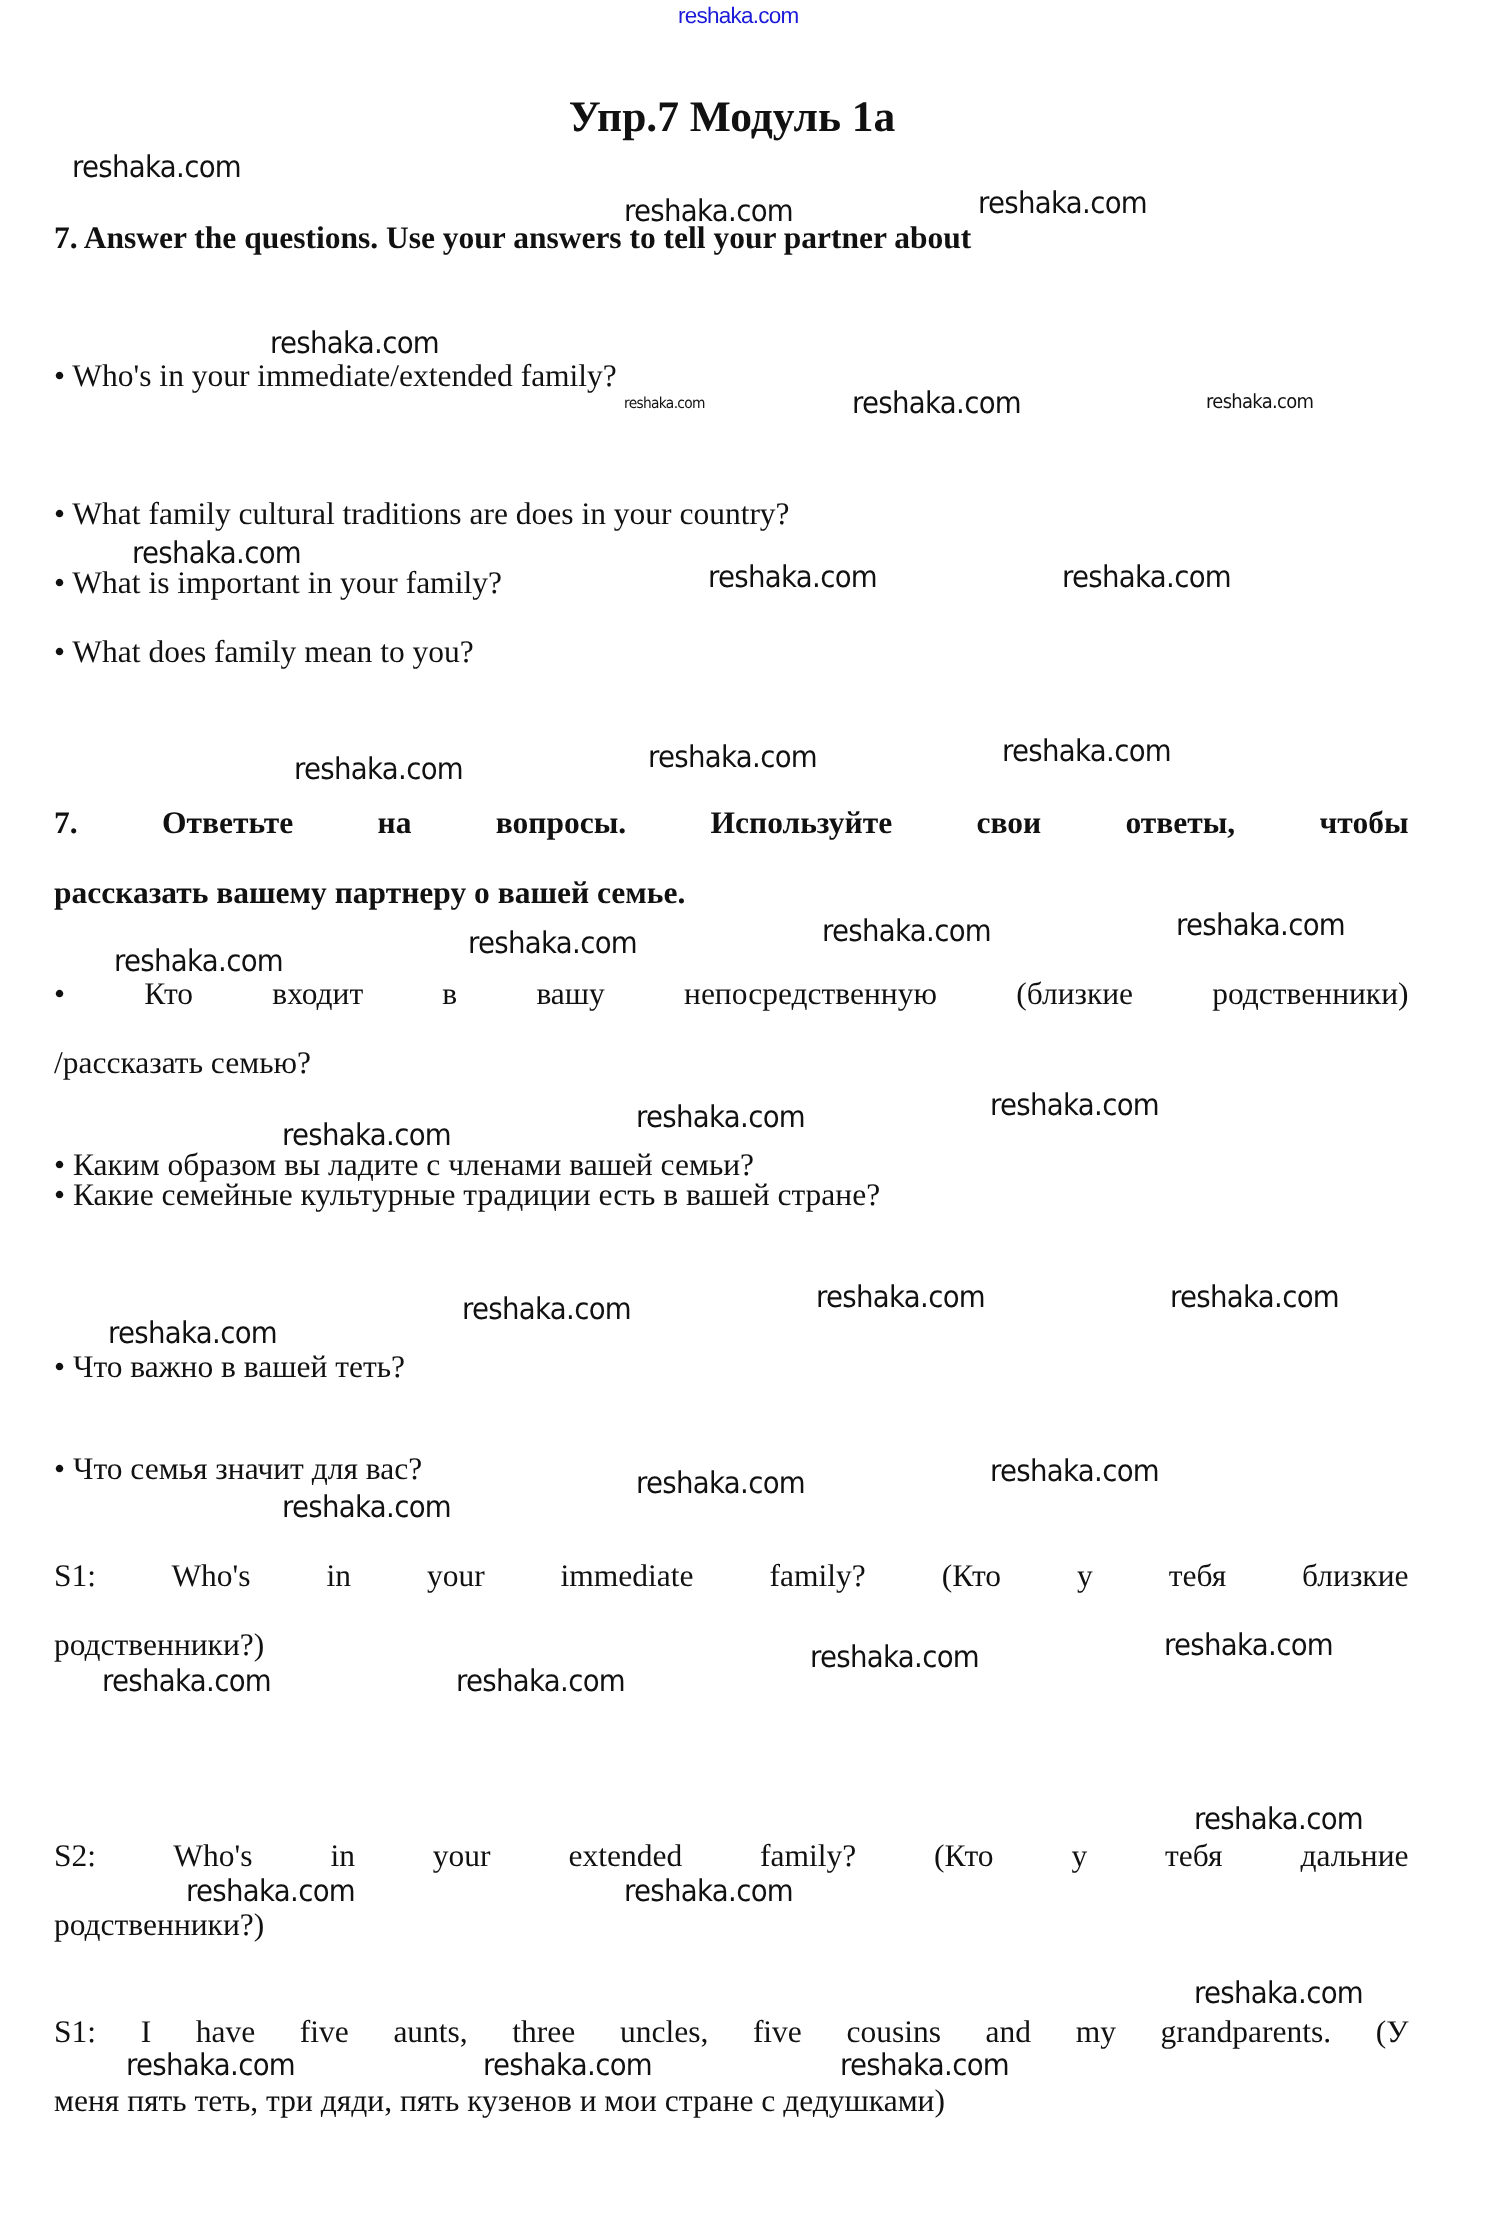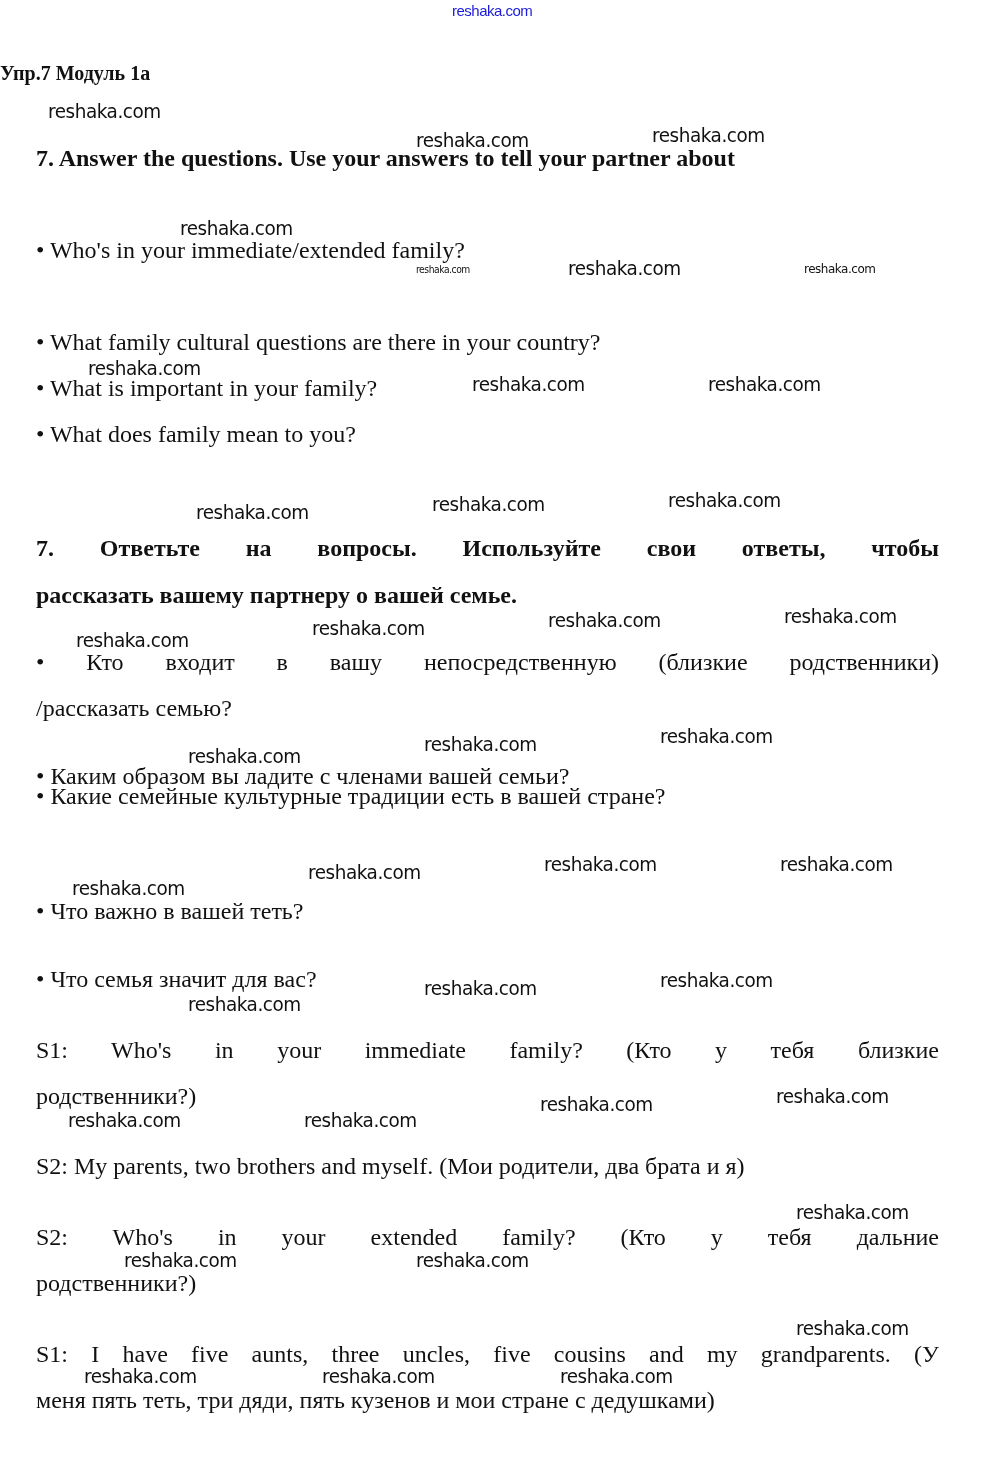--- a/index.html
+++ b/index.html
@@ -3,52 +3,51 @@
 <meta charset="utf-8">
 <style>
   html, body { margin: 0; padding: 0; background: #ffffff; }
   body { width: 1000px; height: 1484px; position: relative; overflow: hidden; color: #111; }
   .page { position: absolute; left: 0; top: 0; width: 1000px; height: 1060px; padding-left: 19px; }
   .serif { font-family: "Liberation Serif", "DejaVu Serif", serif; }
   .wm { position: absolute; font-family: "DejaVu Sans", "Liberation Sans", sans-serif; font-size: 20px; color: #111; white-space: nowrap; letter-spacing: -0.5px; transform: scaleX(0.92); transform-origin: left top; z-index: 2; }
   .wm.small { font-size: 10px; }
   .wm.mid { font-size: 13px; }
   .top-wm { position: absolute; left: 452px; top: 2px; font-family: "Liberation Sans", sans-serif; font-size: 15px; color: #1a1ad8; letter-spacing: -0.5px; }
-  .title { position: absolute; left: 0; width: 976px; top: 62px; font-weight: bold; font-size: 20px; }
-  .line { position: absolute; left: 36px; width: 903px; font-size: 24px; line-height: 34px; white-space: nowrap; }
+  .title { position: absolute; left: 0; width: 976px; top: 62px; text-align: center; font-weight: bold; font-size: 29px; }
+  .line { position: absolute; left: 36px; width: 903px; font-size: 21px; line-height: 34px; white-space: nowrap; }
   .bold { font-weight: bold; }
   .justify { text-align: justify; text-align-last: justify; white-space: normal; }
 </style>
 </head>
 <body>
 
 <div class="page">
 
   <div class="top-wm">reshaka.com</div>
 
   <div class="title serif">Упр.7 Модуль 1a</div>
 
   <div class="line serif bold" style="top:141px;">7. Answer the questions. Use your answers to tell your partner about</div>
   <div class="line serif" style="top:233px;">• Who's in your immediate/extended family?</div>
-  <div class="line serif" style="top:325px;">• What family cultural questions are there in your country?</div>
+  <div class="line serif" style="top:325px;">• What family cultural traditions are does in your country?</div>
   <div class="line serif" style="top:371px;">• What is important in your family?</div>
   <div class="line serif" style="top:417px;">• What does family mean to you?</div>
 
   <div class="line serif bold justify" style="top:531px;">7. Ответьте на вопросы. Используйте свои ответы, чтобы</div>
   <div class="line serif bold" style="top:578px;">рассказать вашему партнеру о вашей семье.</div>
   <div class="line serif justify" style="top:645px;">• Кто входит в вашу непосредственную (близкие родственники)</div>
   <div class="line serif" style="top:691px;">/рассказать семью?</div>
   <div class="line serif" style="top:759px;">• Каким образом вы ладите с членами вашей семьи?</div>
   <div class="line serif" style="top:779px;">• Какие семейные культурные традиции есть в вашей стране?</div>
   <div class="line serif" style="top:894px;">• Что важно в вашей теть?</div>
   <div class="line serif" style="top:962px;">• Что семья значит для вас?</div>
 
   <div class="line serif justify" style="top:1033px;">S1: Who's in your immediate family? (Кто у тебя близкие</div>
   <div class="line serif" style="top:1079px;">родственники?)</div>
-  <div class="line serif" style="top:1149px;">S2: My parents, two brothers and myself. (Мои родители, два брата и я)</div>
   <div class="line serif justify" style="top:1220px;">S2: Who's in your extended family? (Кто у тебя дальние</div>
   <div class="line serif" style="top:1266px;">родственники?)</div>
   <div class="line serif justify" style="top:1337px;">S1: I have five aunts, three uncles, five cousins and my grandparents. (У</div>
   <div class="line serif" style="top:1383px;">меня пять теть, три дяди, пять кузенов и мои стране с дедушками)</div>
 
   <div class="wm" style="left:48px;top:99px;">reshaka.com</div>
   <div class="wm" style="left:416px;top:128px;">reshaka.com</div>
   <div class="wm" style="left:652px;top:123px;">reshaka.com</div>
   <div class="wm" style="left:180px;top:216px;">reshaka.com</div>
   <div class="wm small" style="left:416px;top:264px;">reshaka.com</div>

